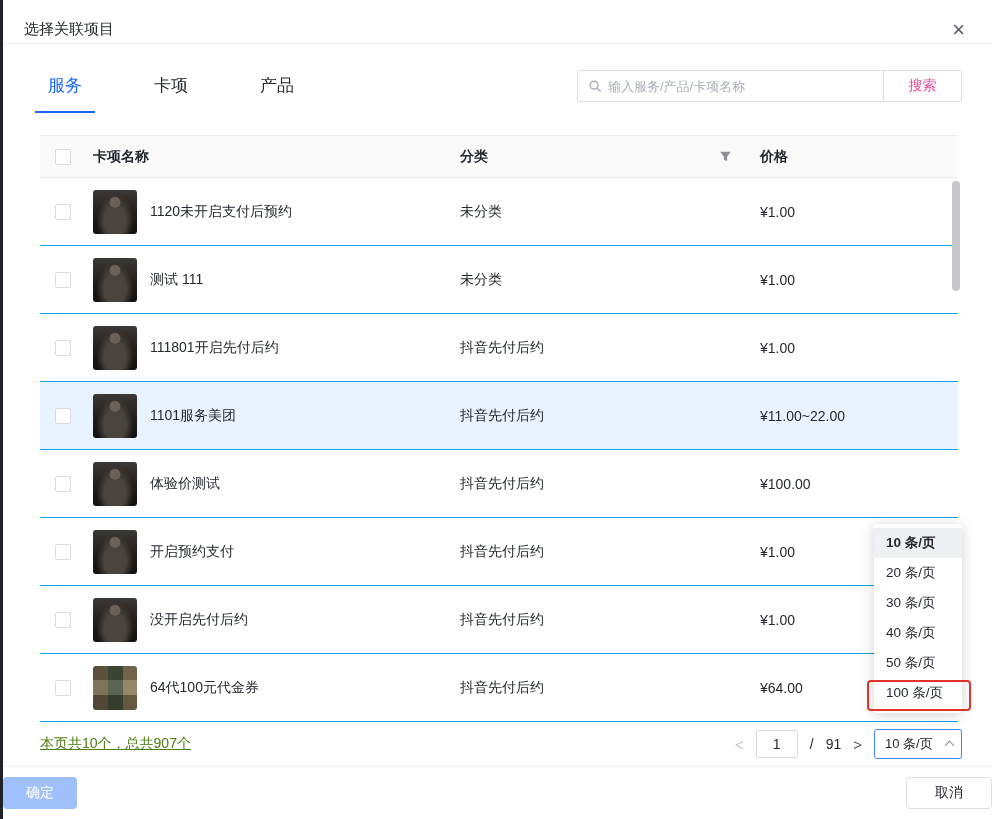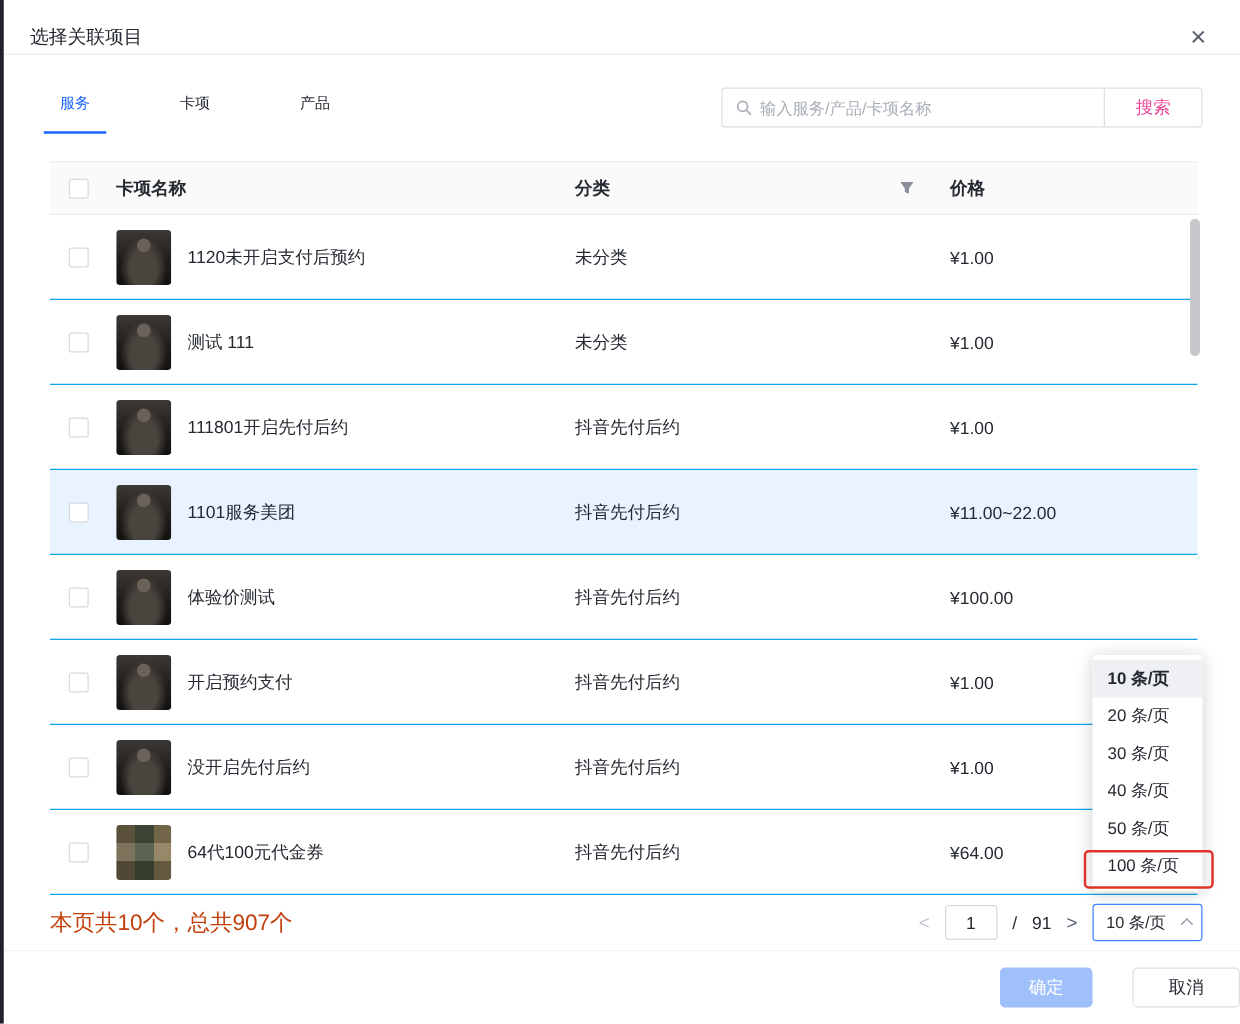--- a/index.html
+++ b/index.html
@@ -15,21 +15,21 @@
   .modal { position: absolute; left: 3px; top: 0; right: 0; bottom: 0; background: #fff; display: flex; flex-direction: column; }
 
   
   .modal-header { flex: none; height: 44px; display: flex; align-items: center; justify-content: space-between; padding: 16px 27px 0 21px; border-bottom: 1px solid #ebedf0; }
   .modal-title { font-size: 15px; color: #252931; }
   .close-x { font-size: 22px; line-height: 1; color: #585f69; cursor: pointer; }
 
   
   .toolbar { flex: none; display: flex; align-items: flex-start; justify-content: space-between; padding: 24px 30px 0 45px; }
   .tabs { display: flex; }
-  .tab { font-size: 12px; color: #252931; margin-right: 72px; padding: 6px 0 16px; position: relative; cursor: pointer; }
+  .tab { font-size: 17px; color: #252931; margin-right: 72px; padding: 6px 0 16px; position: relative; cursor: pointer; }
   .tab.active { color: #1a66ff; }
   .tab.active::after { content: ""; position: absolute; left: -13px; right: -13px; bottom: 0; height: 2px; background: #1a66ff; }
   .search-group { display: flex; height: 32px; width: 385px; border: 1px solid #dcdfe6; border-radius: 3px; background: #fff; overflow: hidden; margin-top: 2px; }
   .search-input-wrap { flex: 1; display: flex; align-items: center; gap: 6px; padding: 0 6px 0 10px; }
   .search-input-wrap input { border: none; outline: none; flex: 1; min-width: 0; font-size: 13px; color: #252931; font-family: inherit; background: transparent; }
   .search-input-wrap input::placeholder { color: #a9aeb8; }
   .search-btn { width: 78px; border: none; border-left: 1px solid #dcdfe6; background: #fff; font-size: 14px; color: #ec4899; cursor: pointer; font-family: inherit; }
 
   
   .table-wrap { flex: none; margin: 22px 34px 0 37px; position: relative; }
@@ -51,37 +51,37 @@
     background-image:
       repeating-linear-gradient(0deg, rgba(0,0,0,.28) 0 15px, rgba(255,255,255,.10) 15px 30px, rgba(0,0,0,.18) 30px 44px),
       repeating-linear-gradient(90deg, #6f6348 0 15px, #49543f 15px 30px, #8a7a58 30px 44px);
   }
   .thead .c-cat { display: flex; align-items: center; justify-content: space-between; padding-right: 13px; }
   .c-price { padding-left: 15px; }
   .vscroll-thumb { position: absolute; right: -2px; top: 46px; width: 8px; height: 110px; border-radius: 4px; background: #c6c8cc; cursor: grab; }
 
   
   .footer-bar { flex: none; height: 44px; display: flex; align-items: center; justify-content: space-between; padding: 0 30px 0 37px; }
-  .summary { font-size: 18px; color: #c2410c; }
+  .summary { font-size: 14px; color: #4d7c0f; text-decoration: underline; }
   .pager { display: flex; align-items: center; gap: 12px; font-size: 14px; }
   .pg-prev { color: #c2c7cf; cursor: default; font-size: 15px; }
   .pg-next { color: #4e5969; cursor: pointer; font-size: 15px; }
   .pg-input { width: 42px; height: 28px; border: 1px solid #d6dae1; border-radius: 3px; text-align: center; font-size: 14px; color: #252931; font-family: inherit; outline: none; }
   .pg-total { color: #252931; }
   .size-select { height: 30px; min-width: 88px; border: 1px solid #4086ff; border-radius: 3px; background: #fff; display: flex; align-items: center; justify-content: space-between; gap: 6px; padding: 0 8px 0 10px; font-size: 13px; color: #252931; cursor: pointer; }
   .chevron-up { width: 7px; height: 7px; border-left: 1.5px solid #86909c; border-top: 1.5px solid #86909c; transform: rotate(45deg); margin-top: 3px; flex: none; }
 
   
   .size-menu { position: absolute; right: 30px; bottom: 106px; width: 88px; background: #fff; border-radius: 4px; box-shadow: 0 2px 14px rgba(0,0,0,.18); padding: 4px 0 5px; z-index: 30; }
   .size-option { height: 30px; line-height: 30px; padding-left: 12px; font-size: 13.5px; color: #252931; cursor: pointer; white-space: nowrap; }
   .size-option.selected { background: #eef0f3; font-weight: bold; }
   .annotation-box { position: absolute; left: -7px; right: -9px; bottom: 2px; height: 31px; border: 2px solid #e0332b; border-radius: 4px; pointer-events: none; z-index: 31; }
 
   
-  .action-bar { flex: 1; border-top: 1px solid #f2f3f5; display: flex; align-items: center; justify-content: flex-end; gap: 32px; }
+  .action-bar { flex: 1; border-top: 1px solid #f2f3f5; display: flex; align-items: center; justify-content: space-between; gap: 8px; }
   .btn { height: 32px; border-radius: 4px; font-size: 14px; font-family: inherit; cursor: pointer; }
   .btn-confirm { background: #a0c0fb; color: #fff; border: none; padding: 0 23px; }
   .btn-cancel { background: #fff; color: #252931; border: 1px solid #dcdfe6; padding: 0 28px; }
 </style>
 </head>
 <body>
 
 <div class="edge-strip"></div>
 
 <div class="modal">

